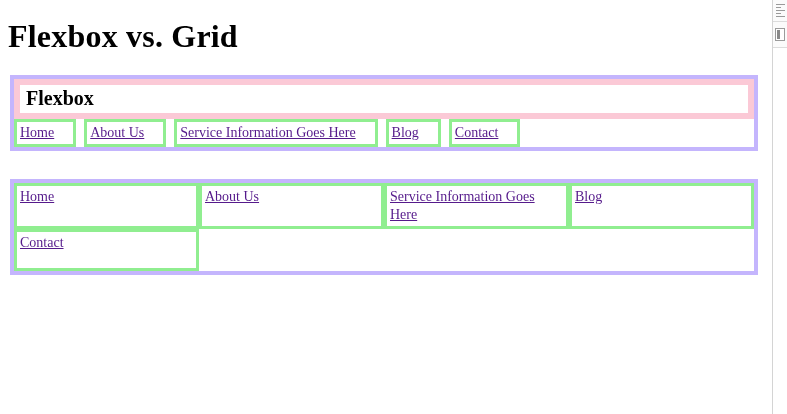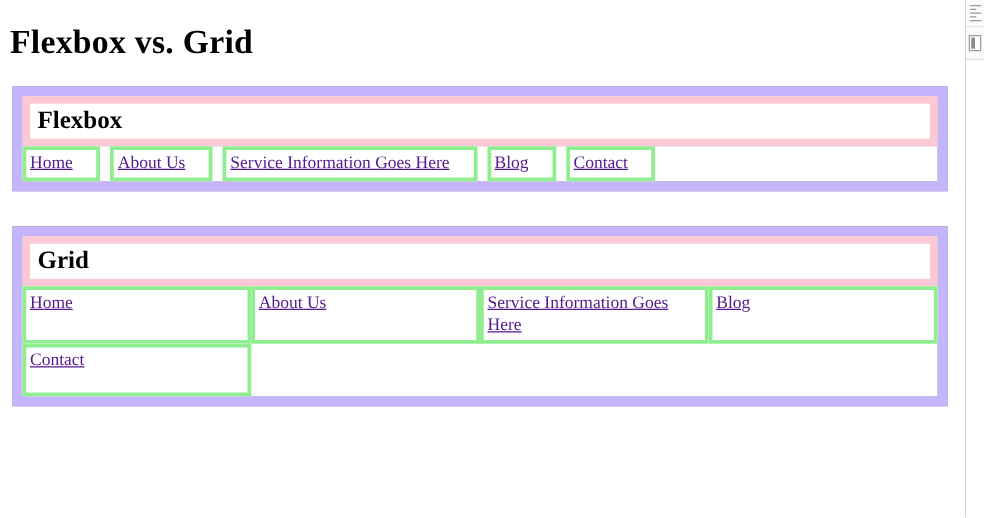--- a/index.html
+++ b/index.html
@@ -22,33 +22,33 @@
     left: 0;
     top: 0;
     width: 772px;
     height: 414px;
     background: #ffffff;
     box-sizing: border-box;
   }
 
   .page-title {
     font-family: "Liberation Serif", "DejaVu Serif", serif;
-    font-size: 27px;
+    font-size: 32px;
     font-weight: bold;
     color: #000000;
     margin: 0;
     padding: 18px 0 0 8px;
     letter-spacing: 0.2px;
   }
 
   
   .demo {
     margin: 20px 14px 0 10px;
-    border: 8px solid #c4b5fd;
-    background: #737373;
+    border: 4px solid #c4b5fd;
+    background: #fdba74;
     box-sizing: border-box;
   }
   .demo + .demo {
     margin-top: 28px;
   }
 
   .demo-heading {
     border: 6px solid #fbc9d6;
     background: #ffffff;
     margin: 0;
@@ -196,21 +196,20 @@
       </li>
       <li class="nav-cell">
         <div class="nav-cell-inner">
           <a class="nav-link" href="#">Contact</a>
         </div>
       </li>
     </ul>
   </div>
 
   <div class="demo">
-    <h2 class="demo-heading">Grid</h2>
 
     <ul class="nav-grid">
       <li class="nav-cell">
         <div class="nav-cell-inner">
           <a class="nav-link" href="#">Home</a>
         </div>
       </li>
       <li class="nav-cell">
         <div class="nav-cell-inner">
           <a class="nav-link" href="#">About Us</a>

